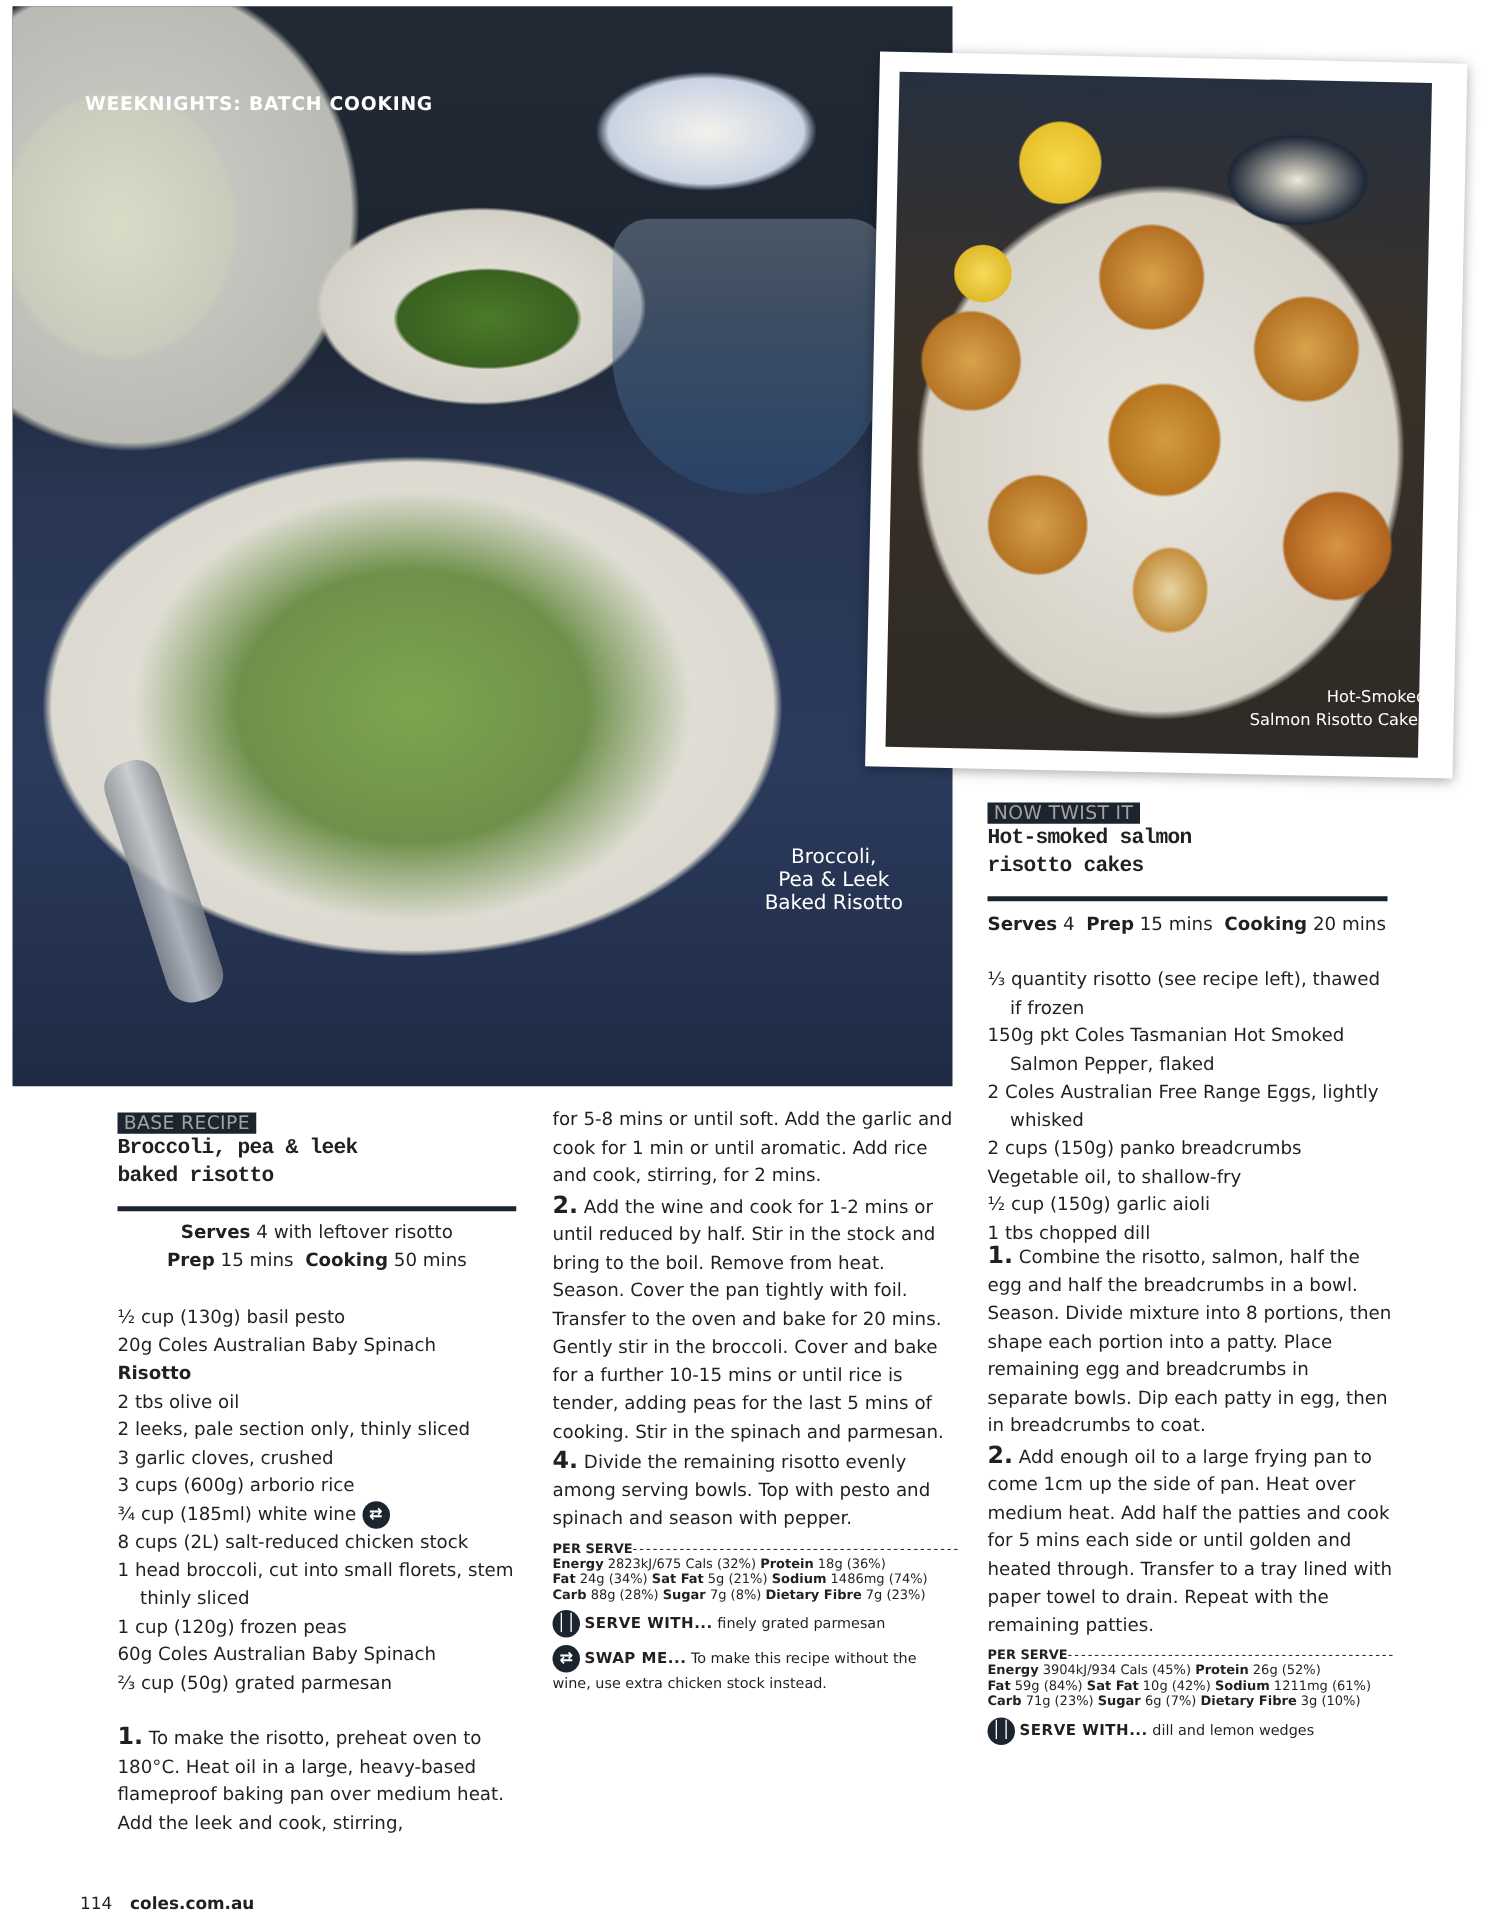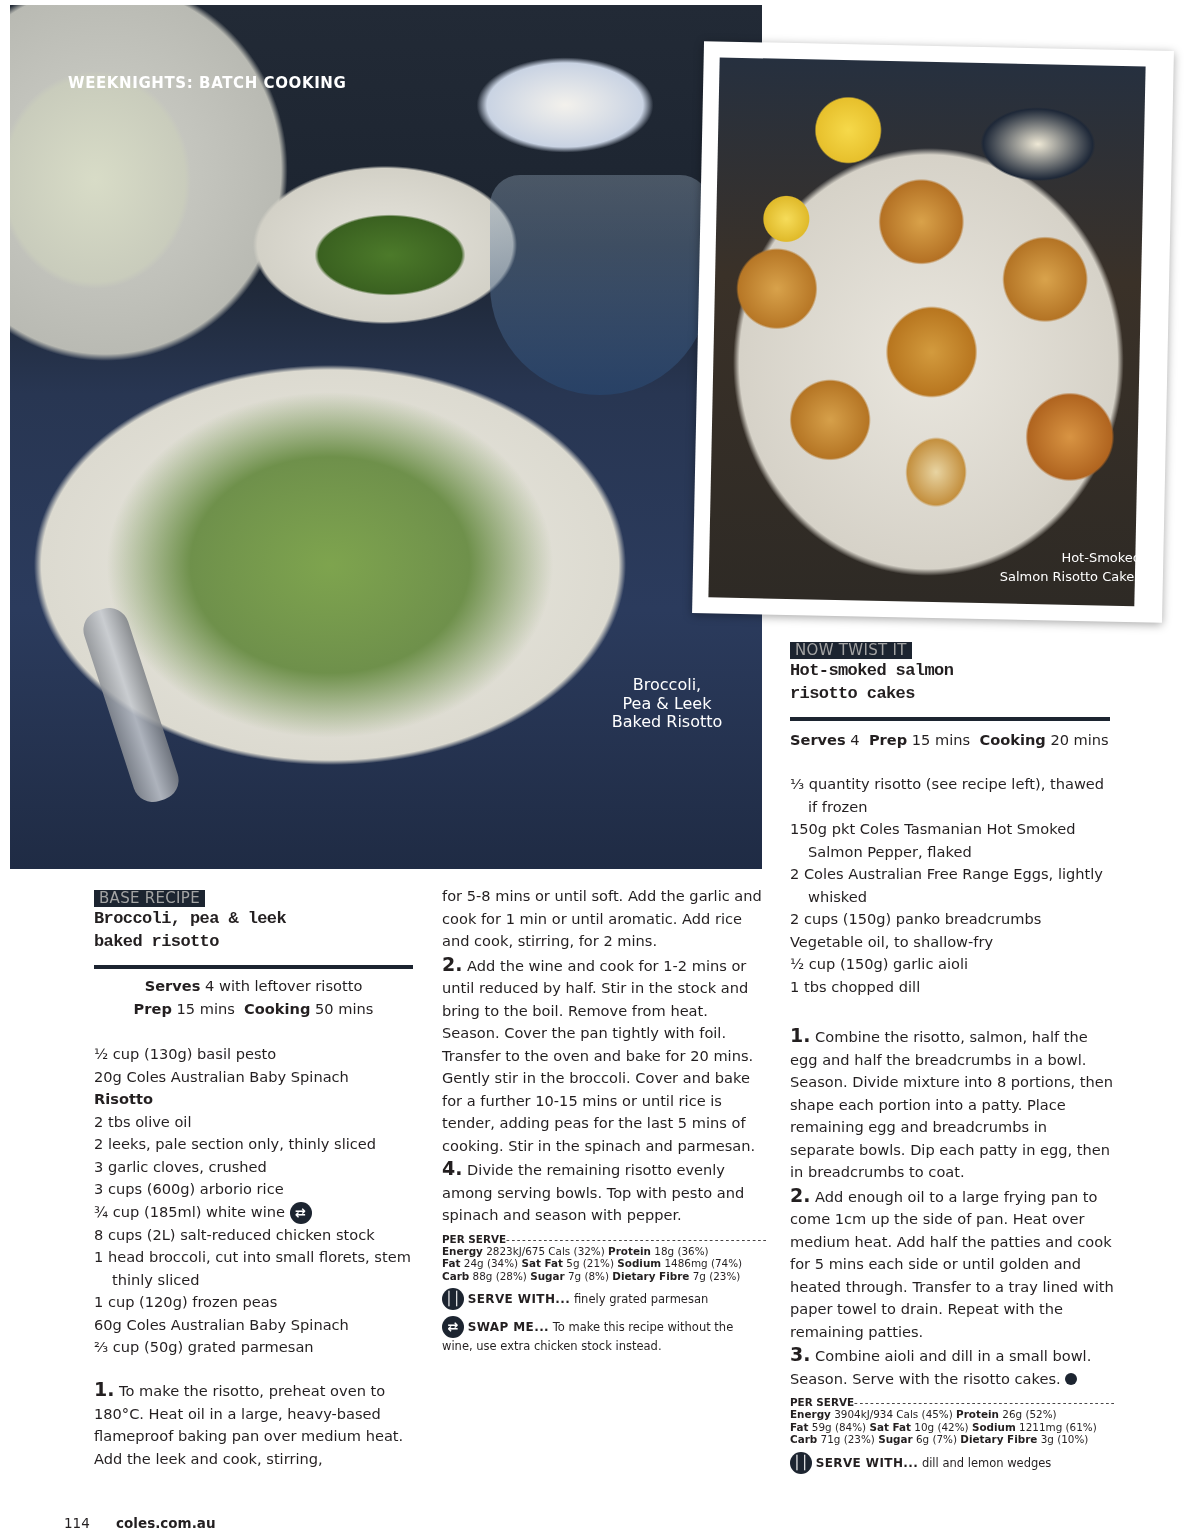--- a/index.html
+++ b/index.html
@@ -99,21 +99,21 @@
   .nutrition .hd { font-weight: bold; display: flex; white-space: nowrap; overflow: hidden; }
   .nutrition .hd .dash { flex: 1; overflow: hidden; letter-spacing: 1.6px; font-weight: normal; }
   .nutrition b { font-weight: bold; }
 
   .callout { font-size: 11.5px; line-height: 17px; margin-top: 6px; }
   .callout b { font-weight: bold; letter-spacing: 0.4px; font-size: 12px; }
 
   .end-dot { display: inline-block; width: 12px; height: 12px; border-radius: 50%; background: #1c2430; vertical-align: -1px; }
 
   .footer { position: absolute; left: 64px; top: 1515px; font-size: 13.5px; }
-  .footer .num { margin-right: 22px; }
+  .footer .num { margin-right: 10px; }
   .footer .site { font-weight: bold; margin-top: 42px; }
 </style>
 </head>
 <body>
 
 <div class="hero">
   <div class="hero-glass"></div>
   <div class="hero-spoon"></div>
 </div>
 <div class="section-tag">WEEKNIGHTS: BATCH COOKING</div>
@@ -209,24 +209,23 @@
 <div class="col" style="left:790px; top:773px; width:325px;">
   <span class="ing indent">⅓ quantity risotto (see recipe left), thawed if frozen</span>
   <span class="ing indent">150g pkt Coles Tasmanian Hot Smoked Salmon Pepper, flaked</span>
   <span class="ing indent">2 Coles Australian Free Range Eggs, lightly whisked</span>
   <span class="ing">2 cups (150g) panko breadcrumbs</span>
   <span class="ing">Vegetable oil, to shallow-fry</span>
   <span class="ing">½ cup (150g) garlic aioli</span>
   <span class="ing">1 tbs chopped dill</span>
 </div>
 
-<div class="col" style="left:790px; top:1024px; width:325px;">
+<div class="col" style="left:790px; top:993px; width:325px;">
   <div><span class="step-num">1.</span> <span>Combine the risotto, salmon, half the egg and half the breadcrumbs in a bowl. Season. Divide mixture into 8 portions, then shape each portion into a patty. Place remaining egg and breadcrumbs in separate bowls. Dip each patty in egg, then in breadcrumbs to coat.</span></div>
   <div><span class="step-num">2.</span> <span>Add enough oil to a large frying pan to come 1cm up the side of pan. Heat over medium heat. Add half the patties and cook for 5 mins each side or until golden and heated through. Transfer to a tray lined with paper towel to drain. Repeat with the remaining patties.</span></div>
-  <div><span class="step-num">3.</span> <span>Combine aioli and dill in a small bowl. Season. Serve with the risotto cakes.</span> <span class="end-dot"></span></div>
 
   <div class="nutrition" style="margin-top:6px;">
     <div class="hd">
         <span>PER SERVE</span>
         <span class="dash">------------------------------------------------------------</span>
       </div>
     <div><b>Energy</b> <span>3904kJ/934 Cals (45%)</span> <b>Protein</b> <span>26g (52%)</span></div>
     <div><b>Fat</b> <span>59g (84%)</span> <b>Sat Fat</b> <span>10g (42%)</span> <b>Sodium</b> <span>1211mg (61%)</span></div>
     <div><b>Carb</b> <span>71g (23%)</span> <b>Sugar</b> <span>6g (7%)</span> <b>Dietary Fibre</b> <span>3g (10%)</span></div>
   </div>

